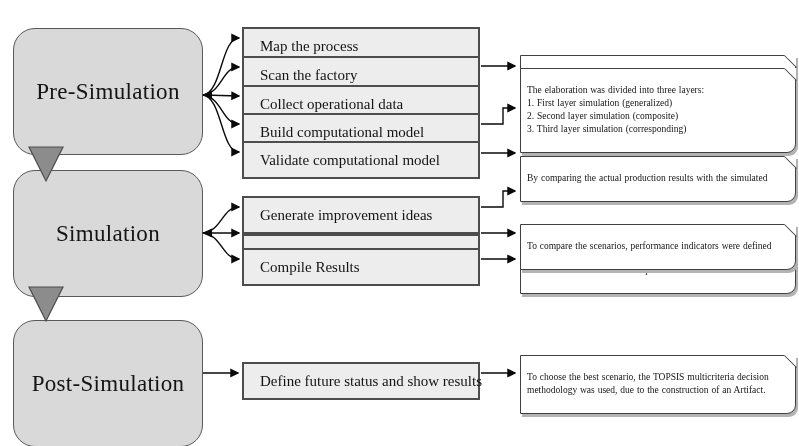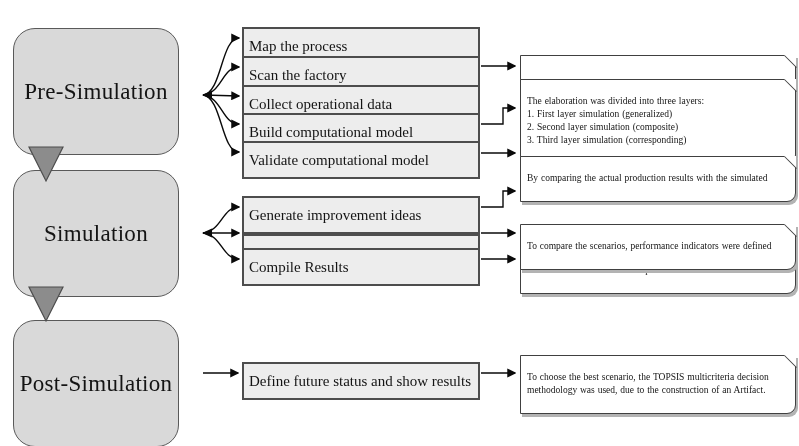--- a/index.html
+++ b/index.html
@@ -1,29 +1,29 @@
 <!DOCTYPE html>
 <html><head>
 <meta charset="utf-8">
 <style>
   html,body { margin:0; padding:0; background:#fff; }
   .canvas {
     position:relative; width:799px; height:446px; background:#ffffff;
     font-family:"Liberation Serif","DejaVu Serif",serif; color:#141414; overflow:hidden;
   }
   .phase {
-    position:absolute; left:13px; width:166px; height:127px; box-sizing:border-box;
+    position:absolute; left:13px; width:190px; height:127px; box-sizing:border-box;
     background:#d9d9d9; border:1.5px solid #595959; border-radius:22px;
     display:flex; align-items:center; justify-content:center;
     font-size:23px; letter-spacing:0.3px; white-space:nowrap;
   }
   .step {
     position:absolute; left:242px; width:238px; height:38px; box-sizing:border-box;
     background:#ededed; border:2px solid #4d4d4d;
-    display:flex; align-items:center; padding-left:5px;
+    display:flex; align-items:center; padding-left:16px;
     font-size:15px; white-space:nowrap;
   }
   .detail {
     position:absolute; left:520px; width:276px; box-sizing:border-box;
     background:#ffffff; border:1px solid #404040;
     border-radius:0 0 9px 0; box-shadow:2px 3px 0 #b3b3b3;
     padding:2px 6px 3px 6px;
     font-size:9.5px; line-height:13px; word-spacing:0.5px;
     white-space:pre-line;
   }
@@ -54,21 +54,21 @@
 
   <div class="step" style="top:196px">Generate improvement ideas</div>
   <div class="step" style="top:234px">Conduct experiments</div>
   <div class="step" style="top:248px">Compile Results</div>
 
   <div class="step" style="top:362px">Define future status and show results</div>
 
   <div class="detail" style="top:55px">
     <i class="snip-cover"></i><i class="snip-line"></i>
   </div>
-  <div class="detail" style="top:79px">
+  <div class="detail" style="top:68px">
     <span>The elaboration was divided into three layers:
 1. First layer simulation (generalized)
 2. Second layer simulation (composite)
 3. Third layer simulation (corresponding)</span>
     <i class="snip-cover"></i><i class="snip-line"></i>
   </div>
   <div class="detail" style="top:156px">
     <span>By comparing the actual production results with the simulated</span>
     <i class="snip-cover"></i><i class="snip-line"></i>
   </div>

